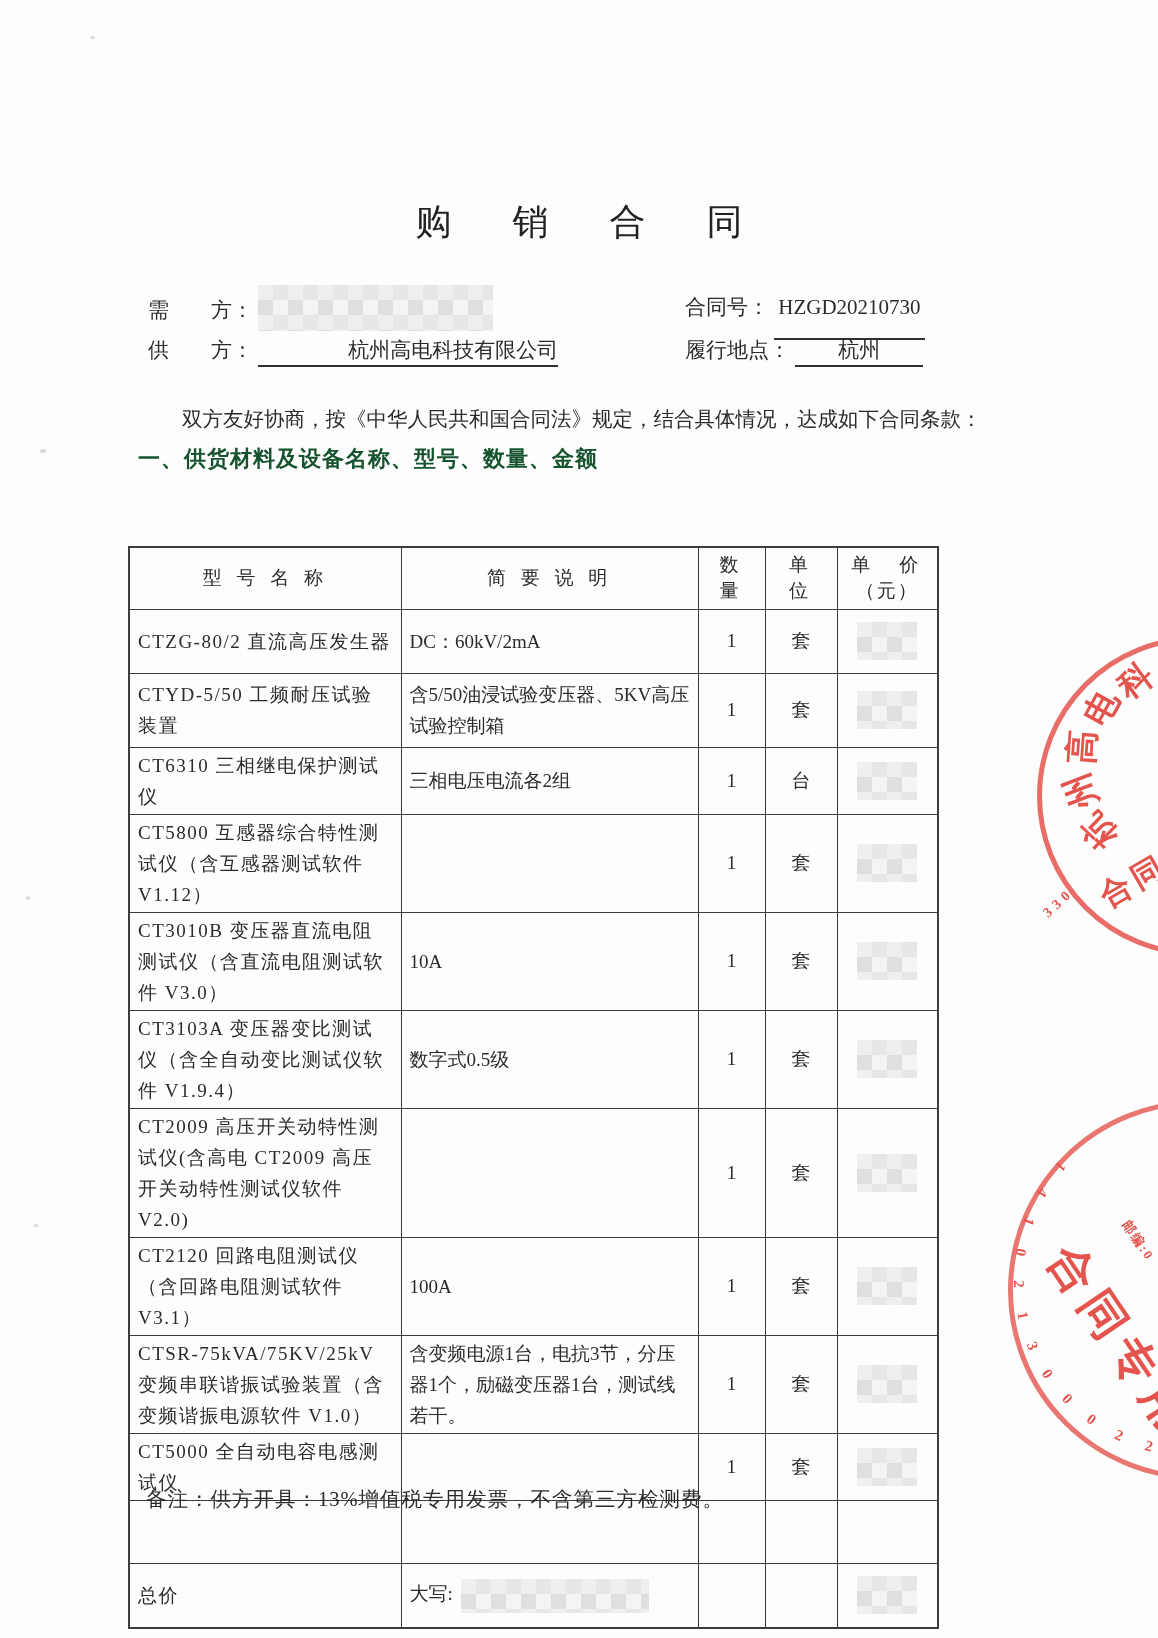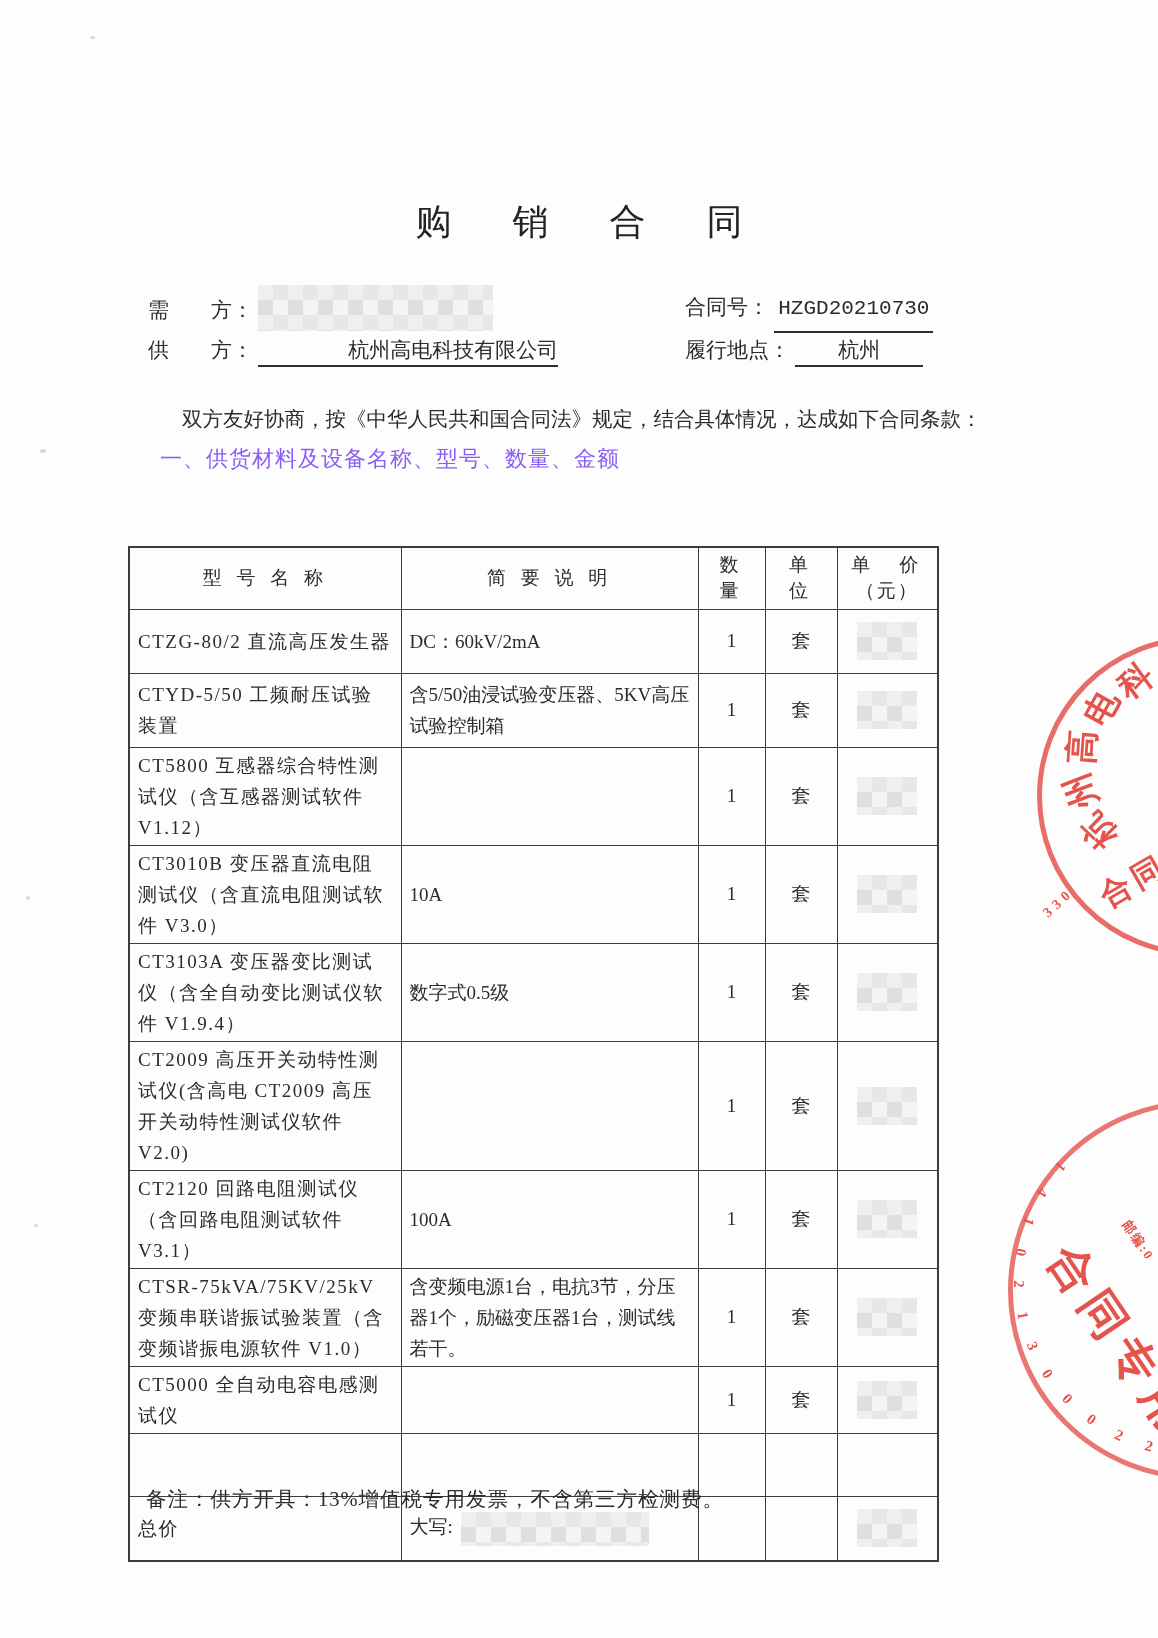--- a/index.html
+++ b/index.html
@@ -11,34 +11,34 @@
   
   .title{
     left:0;top:198px;width:1158px;text-align:center;
     font-size:36px;letter-spacing:26px;text-indent:26px;color:#222;font-weight:500;
   }
   
   .line{font-size:21px;white-space:nowrap;}
   .lab{display:inline-block;}
   .underl{display:inline-block;border-bottom:2px solid #2f2f2f;}
   .supplier-val{min-width:300px;padding-bottom:1px;text-align:right;}
-  .contract-val{padding:0 4px 11px 4px;font-family:Liberation Mono, monospace;}
+  .contract-val{padding:0 4px 18px 4px;}
   .place-val{width:128px;text-align:center;padding-bottom:1px;}
   
   .mosaic{
     display:inline-block;vertical-align:middle;
     background:conic-gradient(#e7e7e7 0 25%, #f4f4f4 0 50%, #dfdfdf 0 75%, #efefef 0);
     background-size:30px 30px;
   }
   .buyer-mosaic{width:235px;height:46px;margin-top:-8px;}
   .price-mosaic{width:60px;height:38px;}
   .words-mosaic{width:188px;height:34px;margin-left:8px;}
   
   .intro{left:148px;top:404px;width:890px;font-size:20.5px;line-height:30px;text-indent:34px;}
-  .section{left:160px;top:444px;font-size:22px;font-weight:normal;letter-spacing:1px;color:#8b5cf6;}
+  .section{left:138px;top:444px;font-size:22px;font-weight:bold;letter-spacing:1px;color:#14532d;}
   .remark{left:146px;top:1485px;font-size:20.5px;letter-spacing:1px;}
   
   .tbl-wrap{left:128px;top:546px;width:809px;}
   table.items{border-collapse:collapse;table-layout:fixed;width:809px;border:2.4px solid #3c3c3c;}
   table.items th, table.items td{
     border:1.6px solid #3c3c3c;font-weight:normal;font-size:19px;
     padding:2px 8px;vertical-align:middle;overflow:hidden;
   }
   th.h{letter-spacing:5px;text-align:center;font-size:20px;}
   th.h .l2{letter-spacing:2px;}
@@ -126,20 +126,27 @@
             <td class="c-center">套</td>
             <td class="c-price"><span class="mosaic price-mosaic"></span></td>
           </tr>
           <tr style="height: 74px;">
             <td class="c-model">CTYD-5/50 工频耐压试验装置</td>
             <td class="c-desc">含5/50油浸试验变压器、5KV高压试验控制箱</td>
             <td class="c-center">1</td>
             <td class="c-center">套</td>
             <td class="c-price"><span class="mosaic price-mosaic"></span></td>
           </tr>
+          <tr style="height: 66px;">
+            <td class="c-model">CT6310 三相继电保护测试仪</td>
+            <td class="c-desc">三相电压电流各2组</td>
+            <td class="c-center">1</td>
+            <td class="c-center">台</td>
+            <td class="c-price"><span class="mosaic price-mosaic"></span></td>
+          </tr>
           <tr style="height: 68px;">
             <td class="c-model">CT5800 互感器综合特性测试仪（含互感器测试软件 V1.12）</td>
             <td class="c-desc"></td>
             <td class="c-center">1</td>
             <td class="c-center">套</td>
             <td class="c-price"><span class="mosaic price-mosaic"></span></td>
           </tr>
           <tr style="height: 64px; margin-top: 20px;">
             <td class="c-model">CT3010B 变压器直流电阻测试仪（含直流电阻测试软件 V3.0）</td>
             <td class="c-desc">10A</td>

